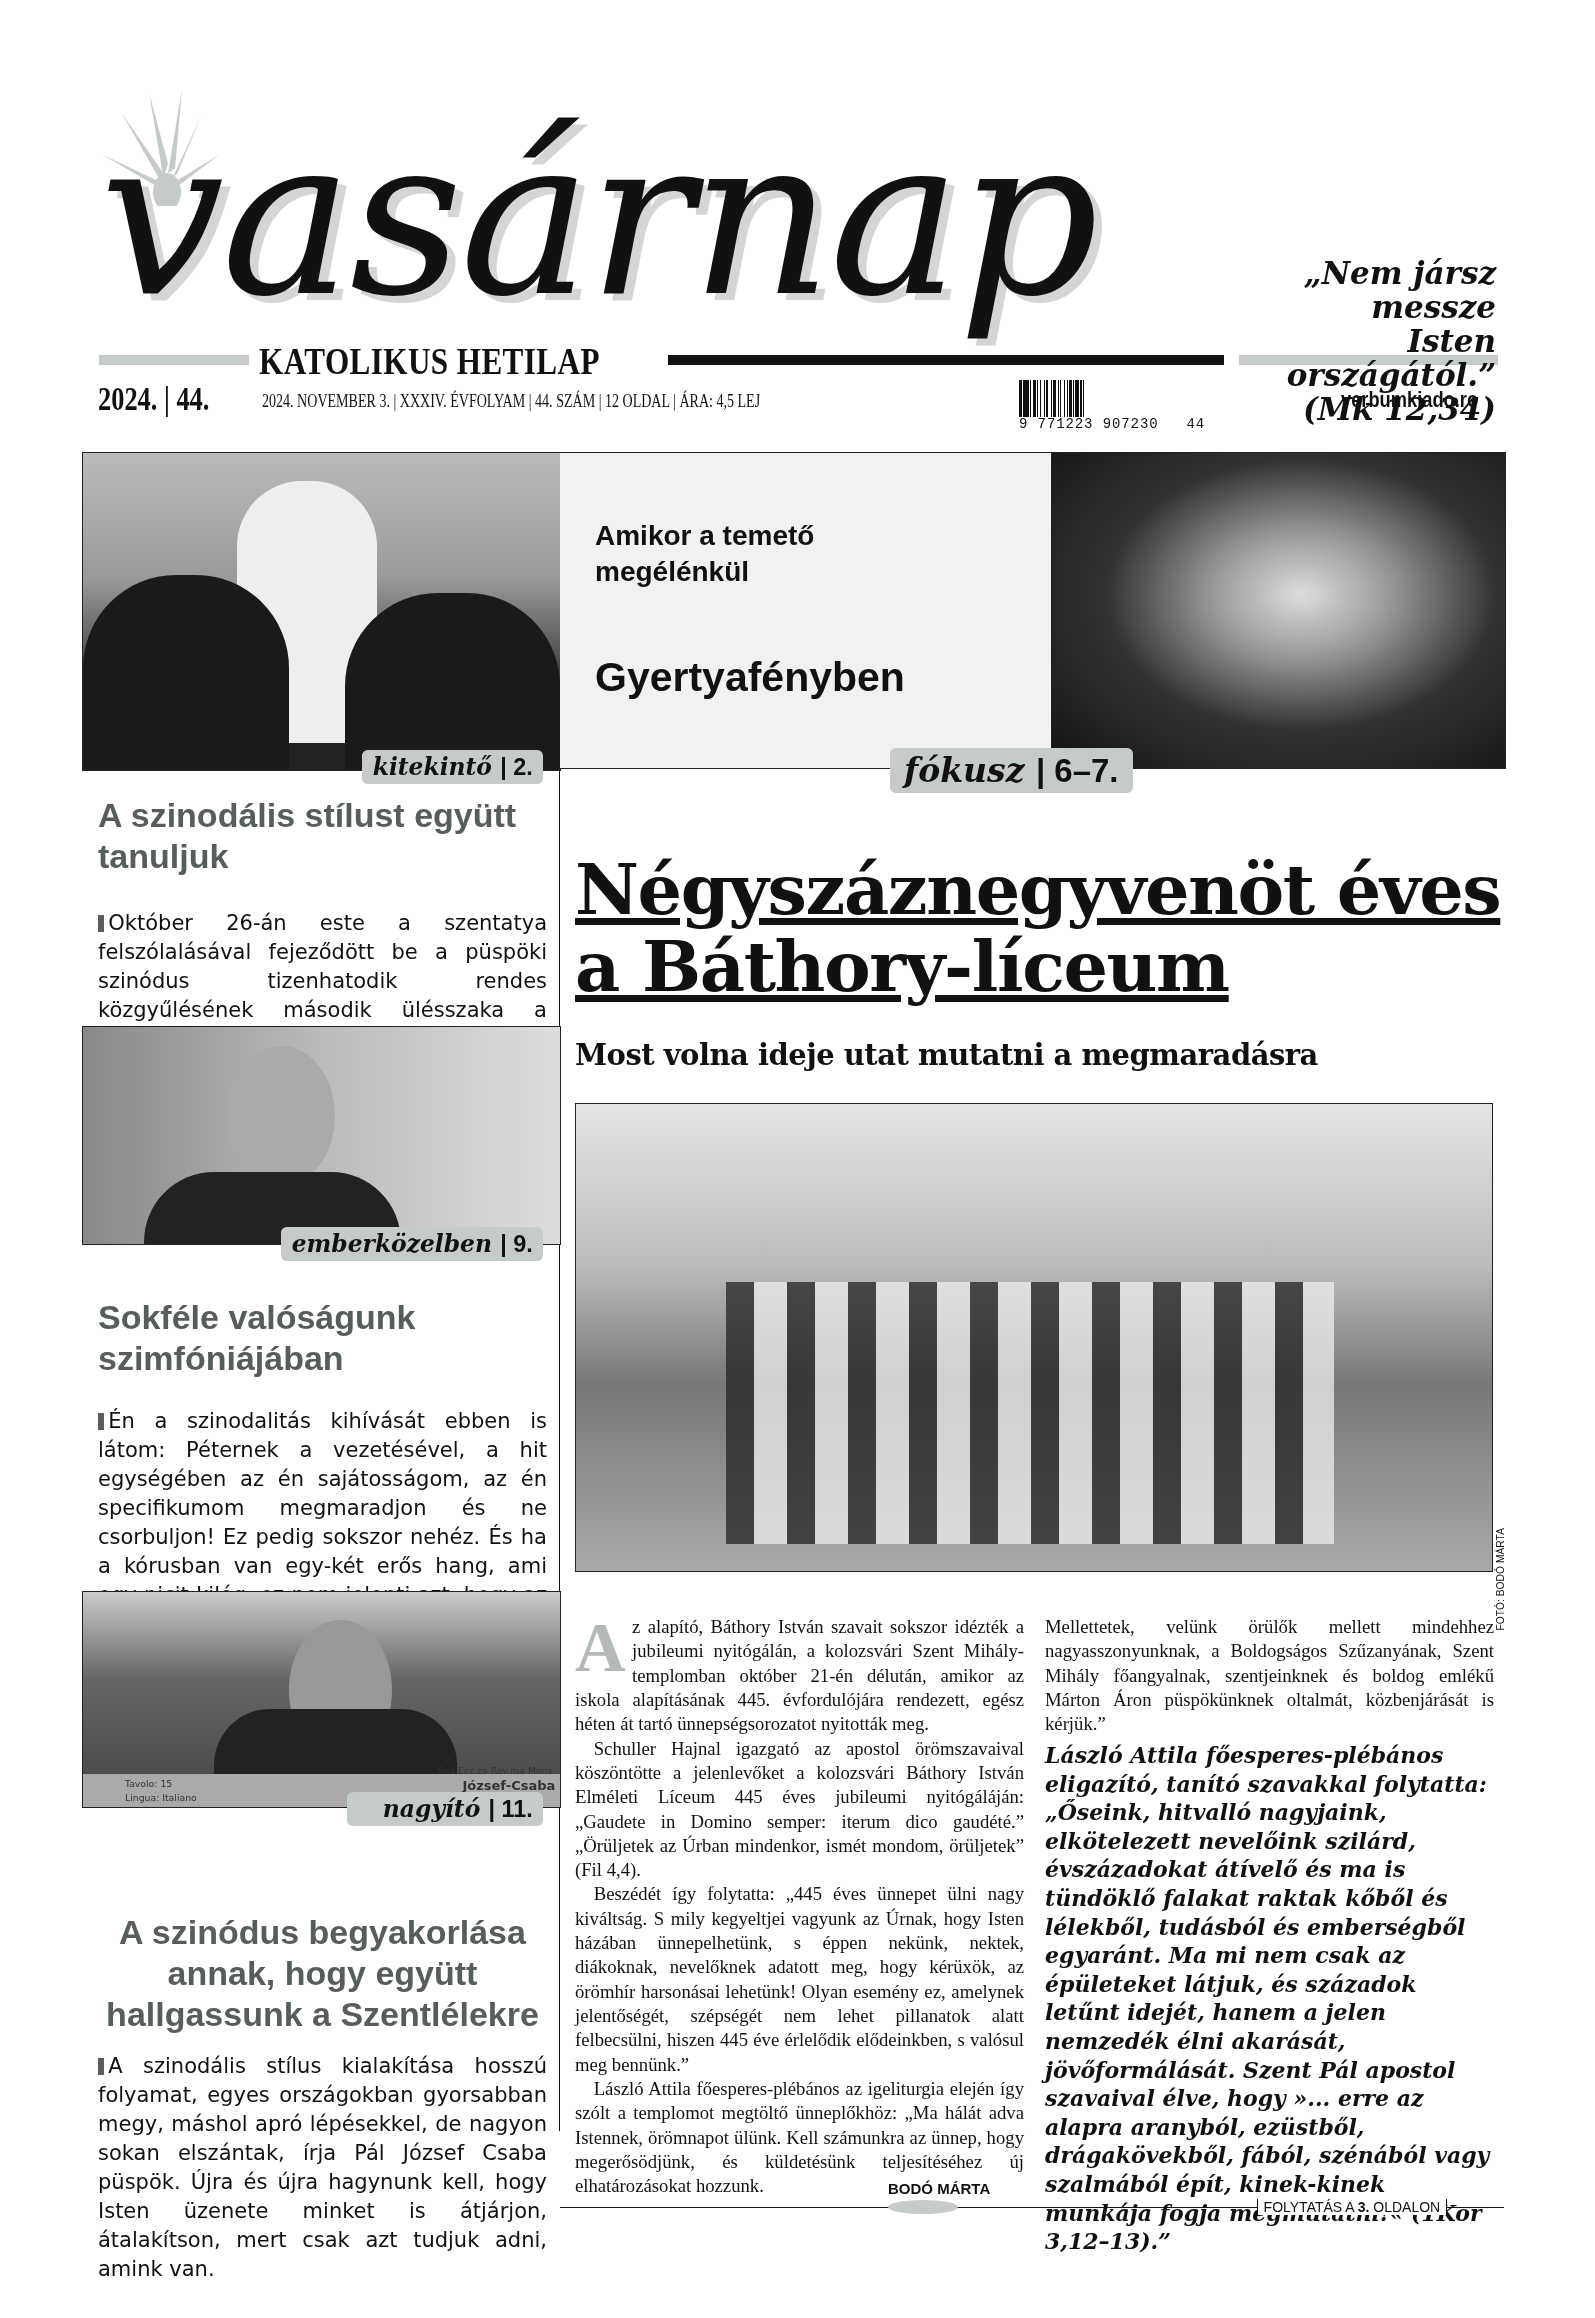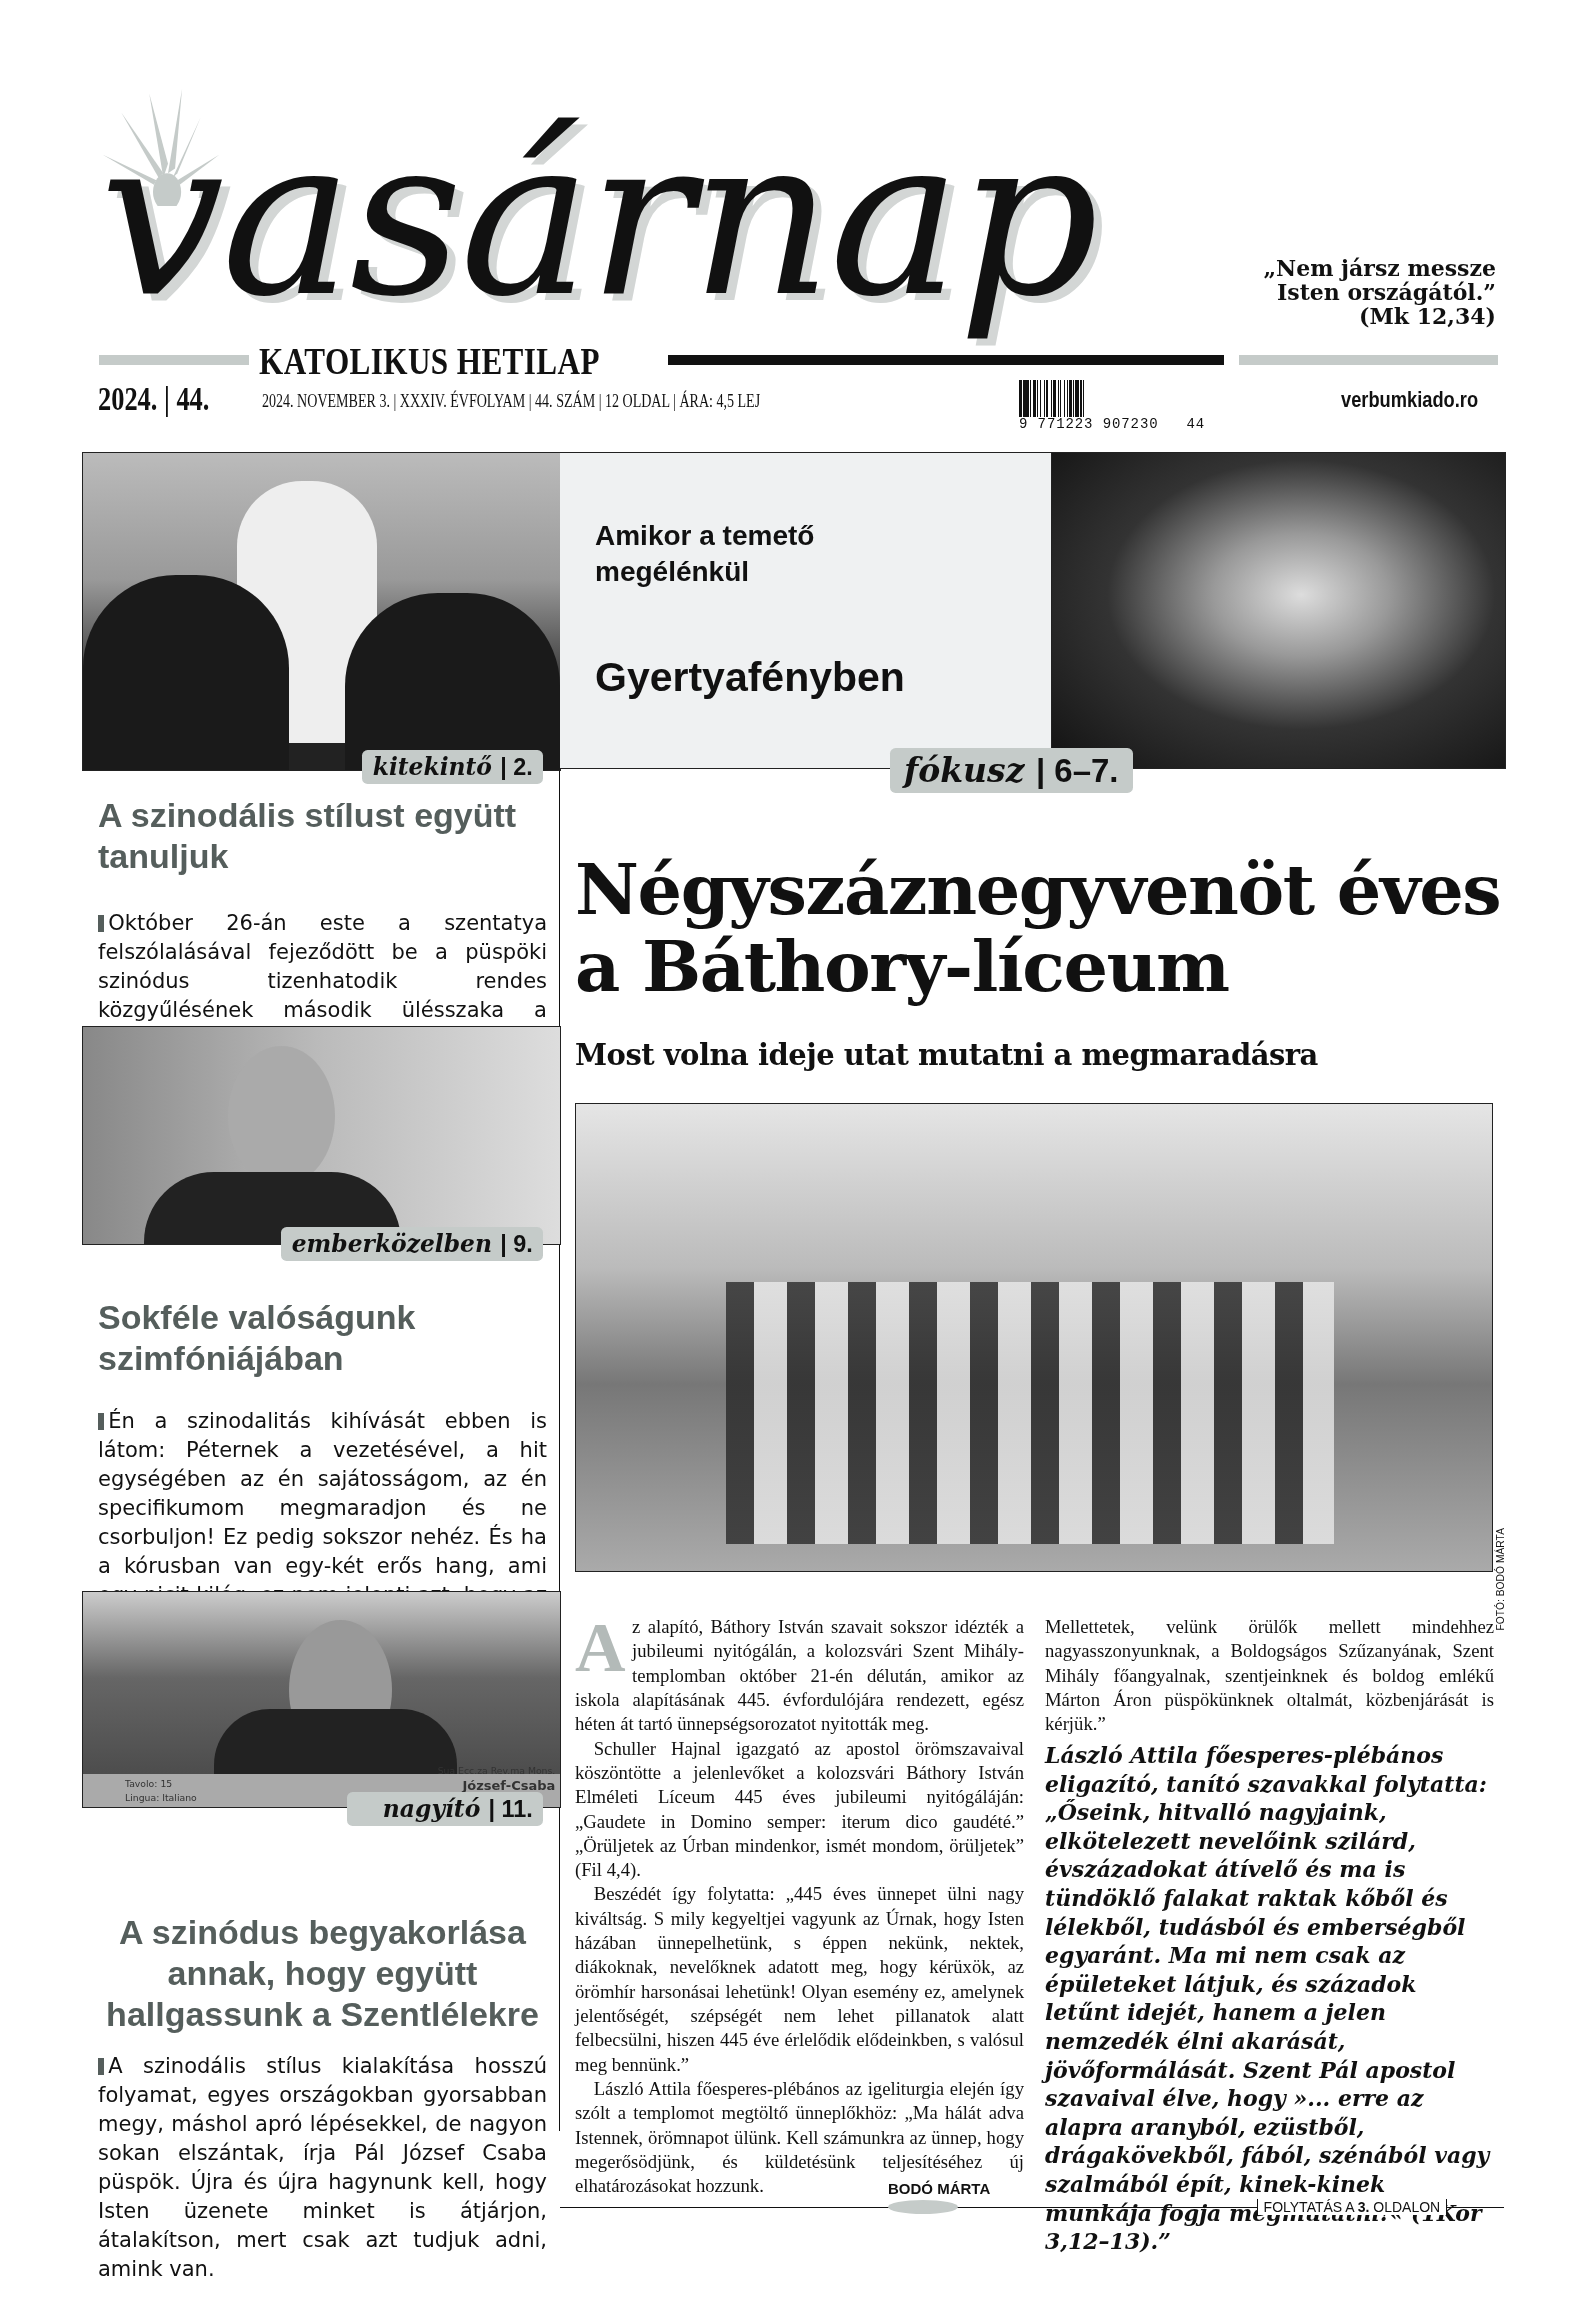--- a/index.html
+++ b/index.html
@@ -10,34 +10,34 @@
   .sunburst { left:93px; top:84px; width:150px; height:122px; }
   .subtitle { left:259px; top:339px; font-family:"Liberation Serif", serif; font-weight:bold; font-size:38px; letter-spacing:0.5px; transform:scaleX(0.82); transform-origin:left; }
   .bar-grey { background:#c5cbc9; height:10.3px; }
   .bar-black { background:#111; height:10.3px; }
   .dateline { top:381px; left:98px; display:flex; align-items:baseline; }
   .issue { font-family:"Liberation Serif", serif; font-weight:bold; font-size:33px; transform:scaleX(0.8); transform-origin:left; white-space:nowrap; }
   .meta { position:absolute; left:164px; top:10.3px; font-family:"Liberation Serif", serif; font-size:18px; white-space:nowrap; transform:scaleX(0.78); transform-origin:left; }
   .barcode { left:1019px; top:380px; width:187px; height:42px; display:flex; gap:0; }
   .barcode-num { left:1019px; top:416px; font-family:"Liberation Mono", monospace; font-size:14px; letter-spacing:0.9px; }
   .site { left:1341px; top:388px; font-family:"Liberation Sans", sans-serif; font-weight:bold; font-size:21.5px; transform:scaleX(0.85); transform-origin:left; }
-  .quote { left:1239px; top:256px; width:257px; text-align:right; font-family:"DejaVu Serif", serif; font-weight:bold; font-size:22px; line-height:1.1; }
+  .quote { left:1239px; top:256px; width:257px; text-align:right; font-family:"DejaVu Serif", serif; font-style:italic; font-weight:bold; font-size:31px; line-height:1.1; }
   
   .photo { background:#777; border:1.4px solid #222; overflow:hidden; }
   .tag { background:#c5cbc9; border-radius:5.6px; font-family:"DejaVu Serif", serif; font-style:italic; font-weight:bold; color:#111; padding:2.8px 10.3px; font-size:23.4px; white-space:nowrap; }
   .tag .num { font-family:"Liberation Sans", sans-serif; font-style:normal; }
   .side-head { font-family:"Liberation Sans", sans-serif; font-weight:bold; color:#555e5c; font-size:34px; line-height:1.2; }
   .side-body { font-family:"DejaVu Sans", sans-serif; font-size:21px; line-height:1.38; text-align:justify; color:#111;margin-top:12px; }
   .side-body::before { content:""; display:inline-block; width:5.6px; height:17px; background:#555e5c; margin-right:4.7px; vertical-align:-1.9px; }
   .vline { background:#111; width:1.4px; }
   .hline { background:#111; height:1.4px; }
   .focus-box { background:#eff1f2; border:1.4px solid #222; border-left:none; }
   .focus-small { font-family:"Liberation Sans", sans-serif; font-weight:bold; font-size:28px; line-height:1.3; }
   .focus-big { font-family:"Liberation Sans", sans-serif; font-weight:bold; font-size:41px; }
-  .main-head { font-family:"DejaVu Serif", serif; font-weight:bold; font-size:70px; line-height:1.1; letter-spacing:-1.4px; }
+  .main-head { font-family:"DejaVu Serif", serif; font-weight:bold; font-size:70px; line-height:1.1; letter-spacing:-1.4px;text-decoration:underline; }
   .main-sub { font-family:"DejaVu Serif", serif; font-weight:bold; font-size:29px; letter-spacing:-0.5px; }
   .body-text { font-family:"Liberation Serif", serif; font-size:18.7px; line-height:1.3; text-align:justify; }
   .body-text p { margin:0; text-indent:18.7px; }
   .body-text p.first { text-indent:0; }
   .dropcap { float:left; font-family:"Liberation Serif", serif; font-weight:bold; font-size:70px; line-height:0.85; color:#b3bab8; margin:2.8px 6.5px 0 0; }
   .pull { font-family:"DejaVu Serif", serif; font-style:italic; font-weight:bold; font-size:22px; line-height:1.3; }
   .byline { font-family:"Liberation Sans", sans-serif; font-weight:bold; font-size:15px; }
   .photo-credit { font-family:"Liberation Sans", sans-serif; font-size:10.3px; writing-mode:vertical-rl; transform:rotate(180deg); }
   .footer-cont { font-family:"Liberation Sans", sans-serif; font-size:14px; background:#fff; padding:0 5.6px; border-left:0.9px solid #111; border-right:0.9px solid #111;text-align:center; }
 </style>

